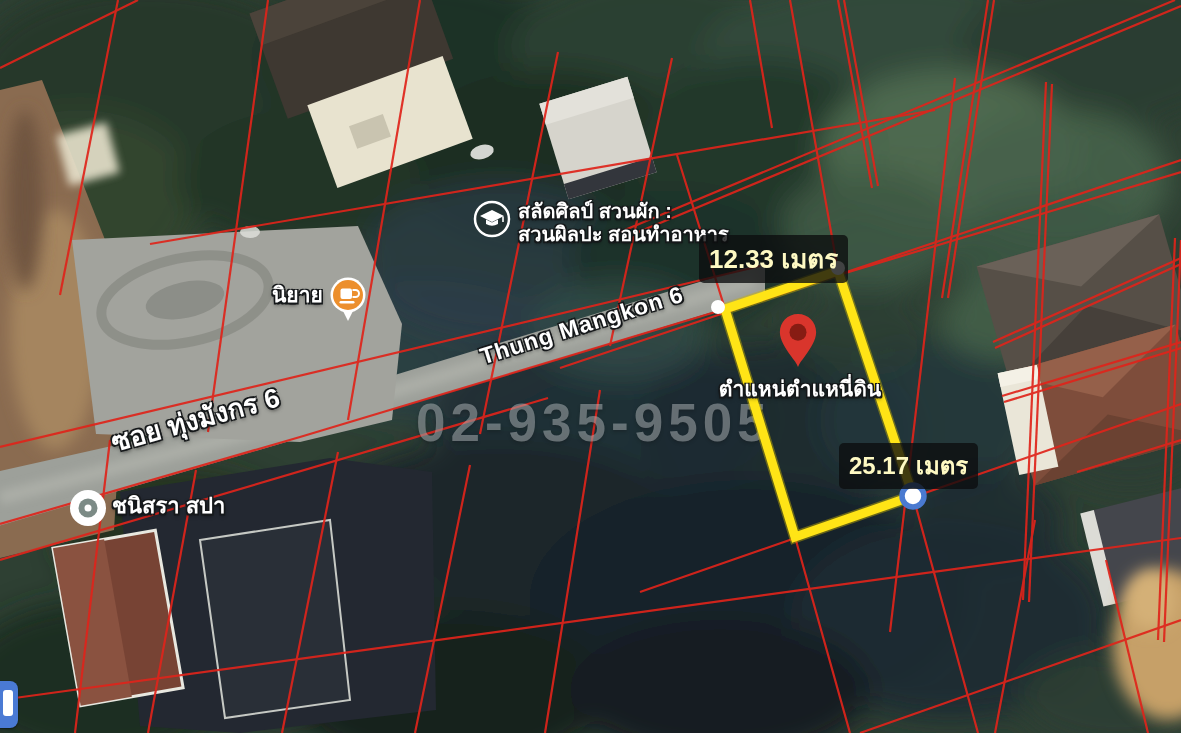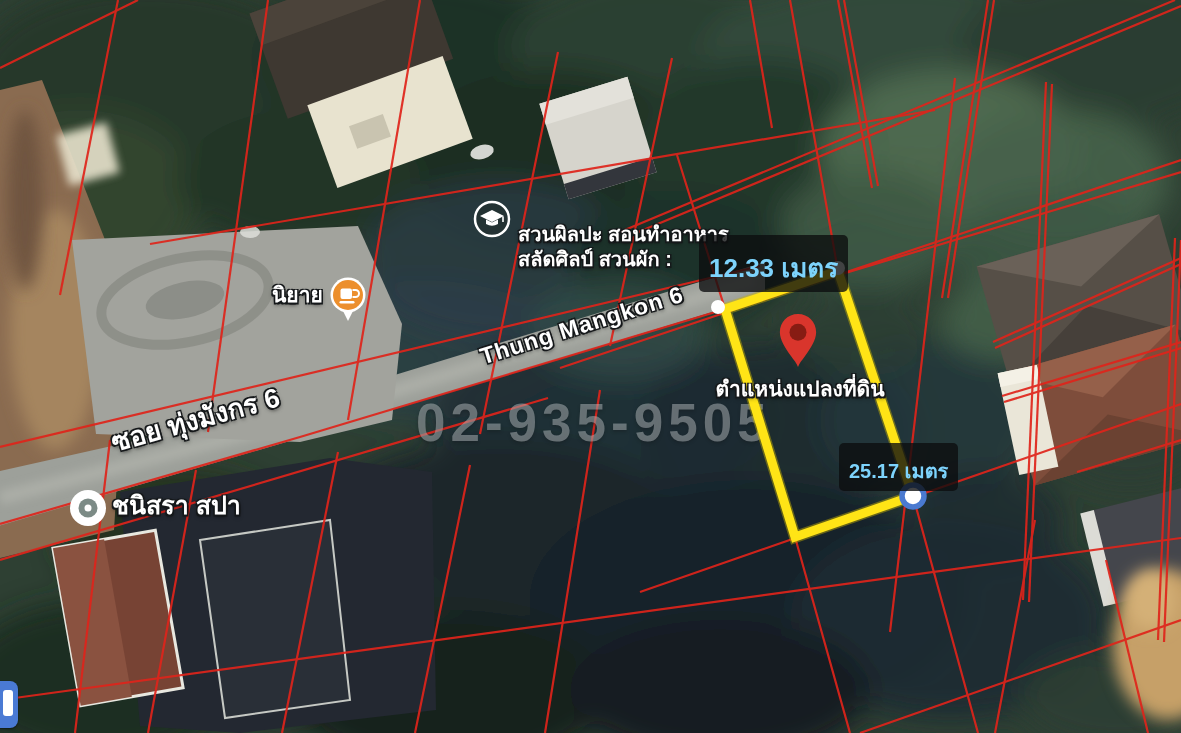--- a/index.html
+++ b/index.html
@@ -21,25 +21,25 @@
   .street-en{left:452px;top:312px;width:260px;text-align:center;
     font-size:23px;letter-spacing:1px;transform:rotate(-17.5deg);}
   .street-th{left:48px;top:398px;width:295px;text-align:center;
     font-size:27px;transform:rotate(-15.5deg);}
   .wm{color:rgba(210,214,217,.42);font-weight:bold;
       text-shadow:0 2px 3px rgba(20,25,30,.35);white-space:nowrap;}
   .wm-site{left:402px;top:338px;font-size:43px;letter-spacing:2px;}
   .wm-phone{left:416px;top:392px;font-size:53px;letter-spacing:5px;}
   .poi-label{font-size:20px;line-height:23px;}
   .badge{
-    background:rgba(12,13,14,.78);color:#7dd3fc;font-weight:bold;
-    border-radius:5px;padding:12px 10px 4px 10px;white-space:nowrap;
+    background:rgba(12,13,14,.78);color:#fef9c3;font-weight:bold;
+    border-radius:5px;padding:3px 10px 4px 10px;white-space:nowrap;
   }
   .badge-12{left:699px;top:235px;font-size:26px;}
-  .badge-25{left:839px;top:443px;font-size:20px;}
+  .badge-25{left:839px;top:443px;font-size:24px;}
   .parcel-pos{left:690px;top:372px;width:220px;text-align:center;font-size:21px;}
   .blue-badge{
     left:-13px;top:681px;width:31px;height:47px;background:#4a7ad4;
     border-radius:8px;box-shadow:0 1px 2px rgba(0,0,0,.5);
   }
   .blue-badge span{position:absolute;left:16px;top:9px;width:10px;height:26px;
     background:#fff;border-radius:3px;}
 </style>
 </head>
 <body>
@@ -207,54 +207,54 @@
 
   <div class="abs outline-text street-en">Thung Mangkon 6</div>
   <div class="abs outline-text street-th">ซอย ทุ่งมังกร 6</div>
 
   <svg class="abs" style="left:472px;top:199px;" width="40" height="40" viewBox="0 0 40 40">
     <circle cx="20" cy="20" r="17" fill="rgba(30,35,30,.3)" stroke="#fff" stroke-width="2.5"></circle>
     <path d="M8 17 L20 11 L32 17 L20 23 Z" fill="#fff"></path>
     <path d="M14 20.5 L14 25 Q20 28.5 26 25 L26 20.5 L20 23.5 Z" fill="#fff"></path>
     <line x1="31" y1="17.5" x2="31" y2="23" stroke="#fff" stroke-width="1.6"></line>
   </svg>
-  <div class="abs outline-text poi-label" style="left:518px;top:200px;margin-top:48px;">สลัดศิลป์ สวนผัก :</div>
+  <div class="abs outline-text poi-label" style="left:518px;top:200px;">สลัดศิลป์ สวนผัก :</div>
   <div class="abs outline-text poi-label" style="left:518px;top:223px;">สวนผิลปะ สอนทำอาหาร</div>
 
   <div class="abs outline-text poi-label" style="left:272px;top:283px;font-size:21px;text-align:right;">นิยาย</div>
   <svg class="abs" style="left:328px;top:276px;" width="40" height="48" viewBox="0 0 40 48">
     <path d="M14 33 L20 45 L26 33 Z" fill="#fff"></path>
     <circle cx="20" cy="19" r="17.5" fill="#fff"></circle>
     <circle cx="20" cy="19" r="15" fill="#ec8f2d"></circle>
     <rect x="12.5" y="12.5" width="11.5" height="10.5" rx="2" fill="#fff"></rect>
     <path d="M24.5 14 h3 a3.2 3.2 0 0 1 0 7 h-3" fill="none" stroke="#fff" stroke-width="2"></path>
     <rect x="11.5" y="25" width="15" height="2.6" rx="1.3" fill="#fff"></rect>
   </svg>
 
   <svg class="abs" style="left:68px;top:488px;" width="40" height="40" viewBox="0 0 40 40">
     <circle cx="20" cy="20" r="18" fill="#fff"></circle>
     <circle cx="20" cy="20" r="9.5" fill="#7c8b86"></circle>
     <circle cx="20" cy="20" r="3.5" fill="#fff"></circle>
   </svg>
-  <div class="abs outline-text poi-label" style="left:112px;top:494px;font-size:25px;">ชนิสรา สปา</div>
+  <div class="abs outline-text poi-label" style="left:112px;top:494px;font-size:22px;">ชนิสรา สปา</div>
 
   <svg class="abs" style="left:0;top:0;" width="1181" height="733" viewBox="0 0 1181 733">
     <polygon points="725,309 838,271 913,496 795,537" fill="none" stroke="#c9b400" stroke-width="12" opacity=".45"></polygon>
     <polygon points="725,309 838,271 913,496 795,537" fill="none" stroke="#ffe416" stroke-width="9"></polygon>
     <circle cx="718" cy="307" r="7" fill="#fff"></circle>
     <circle cx="838" cy="268" r="7" fill="#fff"></circle>
     <circle cx="913" cy="496" r="11" fill="#fff" stroke="#4a7ad0" stroke-width="5.5"></circle>
   </svg>
 
   <svg class="abs" style="left:776px;top:312px;" width="44" height="58" viewBox="0 0 40 56">
     <path d="M20 2C10.1 2 2.5 9.8 2.5 19.6 2.5 27 8 35.6 13.2 42.6 16 46.4 18.7 49.8 20 53 21.3 49.8 24 46.4 26.8 42.6 32 35.6 37.5 27 37.5 19.6 37.5 9.8 29.9 2 20 2Z" fill="#d9352c"></path>
     <circle cx="20" cy="19.5" r="8.2" fill="#871c13"></circle>
   </svg>
 
   <div class="abs badge badge-12">12.33 เมตร</div>
   <div class="abs badge badge-25">25.17 เมตร</div>
-  <div class="abs outline-text parcel-pos">ตำแหน่งแปลงที่ดิน</div>
+  <div class="abs outline-text parcel-pos">ตำแหน่ตำแหนี่ดิน</div>
 
   <div class="abs blue-badge">
       <span></span>
     </div>
 
 </div>
 
 </body></html>

